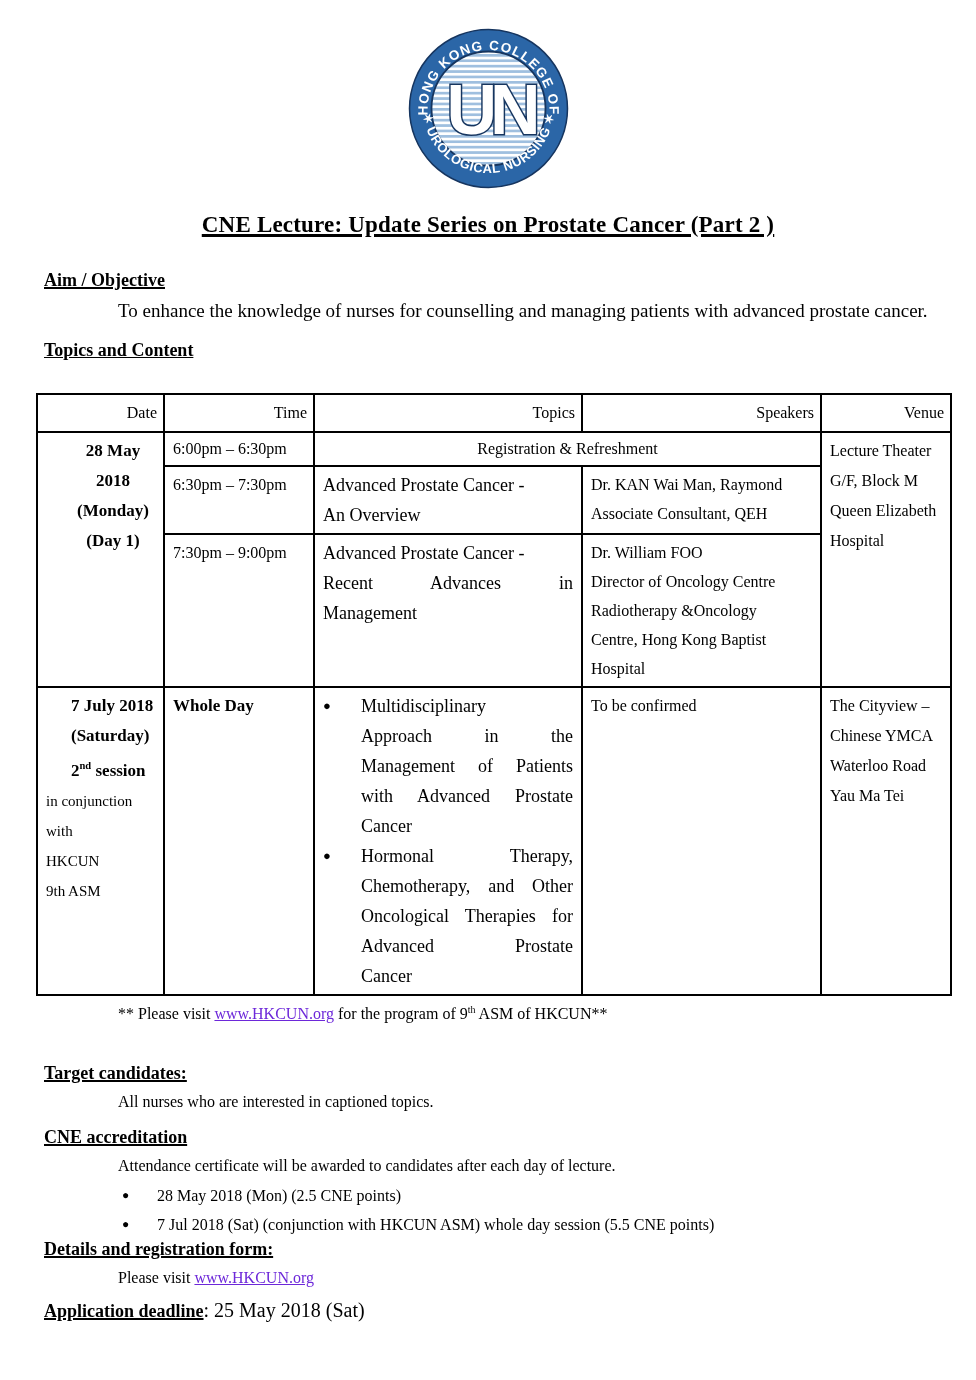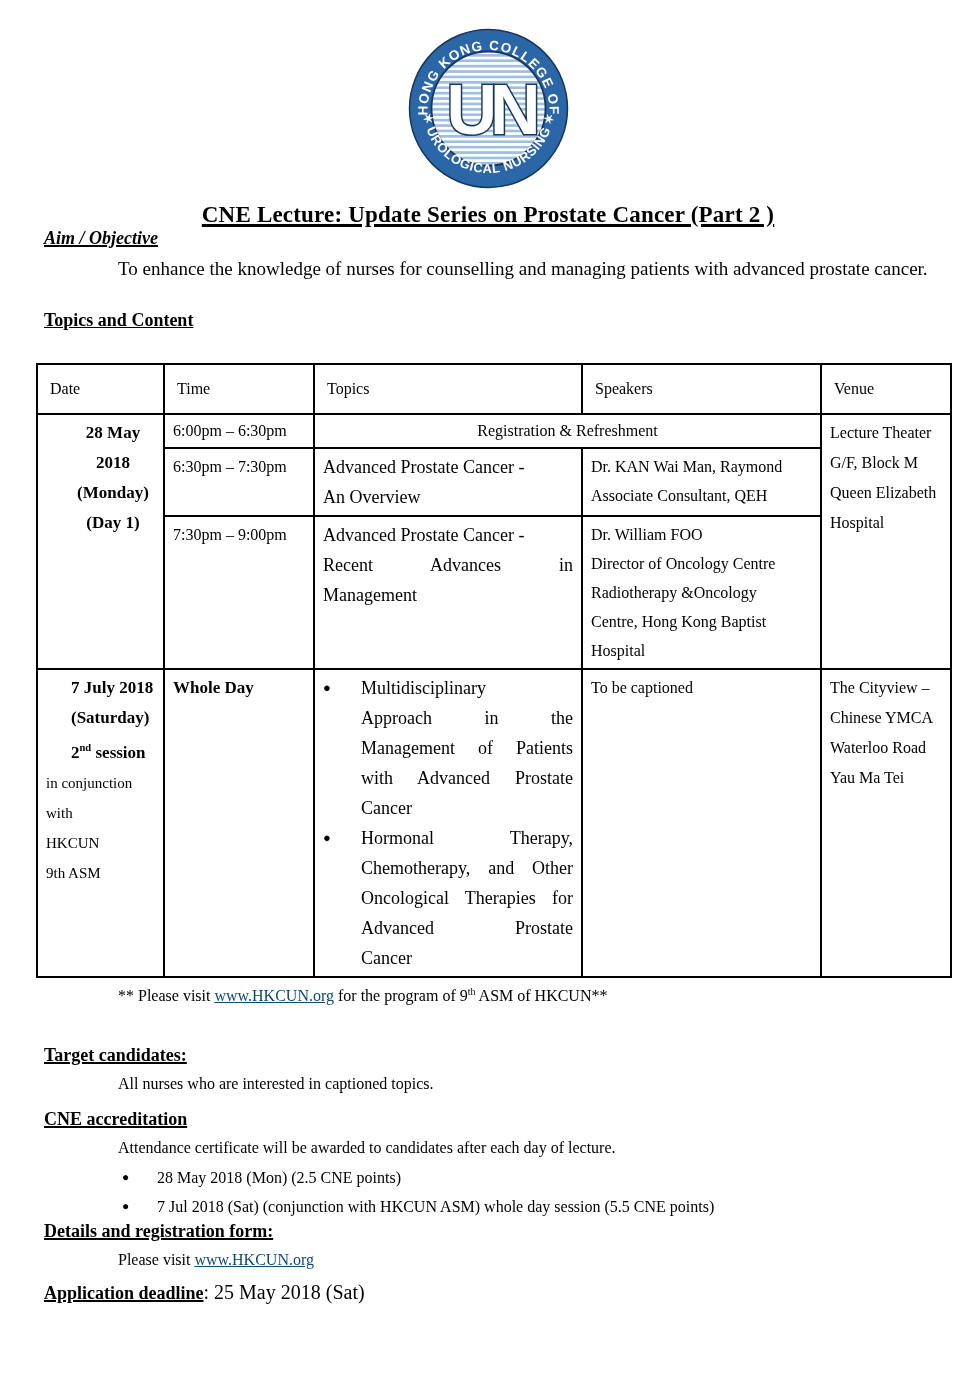--- a/index.html
+++ b/index.html
@@ -5,52 +5,52 @@
   html,body { margin:0; padding:0; background:#ffffff; }
   .page {
     position:relative; width:976px; height:1380px; margin:0 auto;
     background:#ffffff; color:#000;
     font-family:"Liberation Serif","DejaVu Serif",serif;
     overflow:hidden;
   }
   
   .logo-wrap { padding-top:27px; text-align:center; height:163px; }
   
-  .title-row { margin-top:12px; text-align:center; }
+  .title-row { margin-top:22px; text-align:center; }
   .title-text {
     font-size:23px; font-weight:bold;
     text-decoration:underline; text-decoration-thickness:2.5px;
     letter-spacing:0.2px;
   }
   
   .heading {
     margin-left:44px; font-size:18px; font-weight:bold;
     text-decoration:underline; text-decoration-thickness:2px;
   }
-  .h-aim { margin-top:0;font-style:italic; }
-  .h-topics { margin-top:30px;text-decoration:underline; }
+  .h-aim { margin-top:32px; }
+  .h-topics { margin-top:18px;text-decoration:underline; }
   .h-target { margin-top:40px; }
   .h-cne { margin-top:16px; }
   .h-details { margin-top:0; }
   .aim-body { margin:9px 0 0 118px; font-size:19px; }
   .body-line { margin:9px 0 0 118px; font-size:16px; }
   .footnote { margin:8px 0 0 118px; font-size:16px; }
-  .link { text-decoration:underline; color:#0c4a6e; cursor:pointer; }
+  .link { text-decoration:underline; color:#6d28d9; cursor:pointer; }
   sup { font-size:0.62em; }
   
   table.schedule {
     border-collapse:collapse; table-layout:fixed;
     margin:32px 0 0 36px; width:914px;
   }
   table.schedule th, table.schedule td {
     border:2px solid #000; vertical-align:top; padding:3px 8px;
   }
   table.schedule th {
-    font-weight:normal; font-size:16px; text-align:left;
-    vertical-align:middle; height:24px; padding:12px;
+    font-weight:normal; font-size:16px; text-align:right;
+    vertical-align:middle; height:24px; padding:6px;
   }
   .c-date { text-align:center; }
   .c-date.left { text-align:left; }
   .dl { font-size:17px; font-weight:bold; line-height:30px;margin-left:25px; }
   .ds { font-size:15px; line-height:30px; }
   .c-time { font-size:16px; }
   .tl { line-height:30px; }
   .vmid { vertical-align:middle !important; }
   .whole { font-size:17px; font-weight:bold; line-height:30px; }
   .c-topic { font-size:18px; }
@@ -204,21 +204,21 @@
             <div class="bcontent">
               <div class="pl sp">Hormonal Therapy,</div>
               <div class="pl sp">Chemotherapy, and Other</div>
               <div class="pl sp">Oncological Therapies for</div>
               <div class="pl sp">Advanced Prostate</div>
               <div class="pl">Cancer</div>
             </div>
           </div>
         </td>
         <td class="c-speak">
-          <div class="sl">To be captioned</div>
+          <div class="sl">To be confirmed</div>
         </td>
         <td class="c-venue">
           <div class="vl">The Cityview –</div>
           <div class="vl">Chinese YMCA</div>
           <div class="vl">Waterloo Road</div>
           <div class="vl">Yau Ma Tei</div>
         </td>
       </tr>
     </tbody>
   </table>

